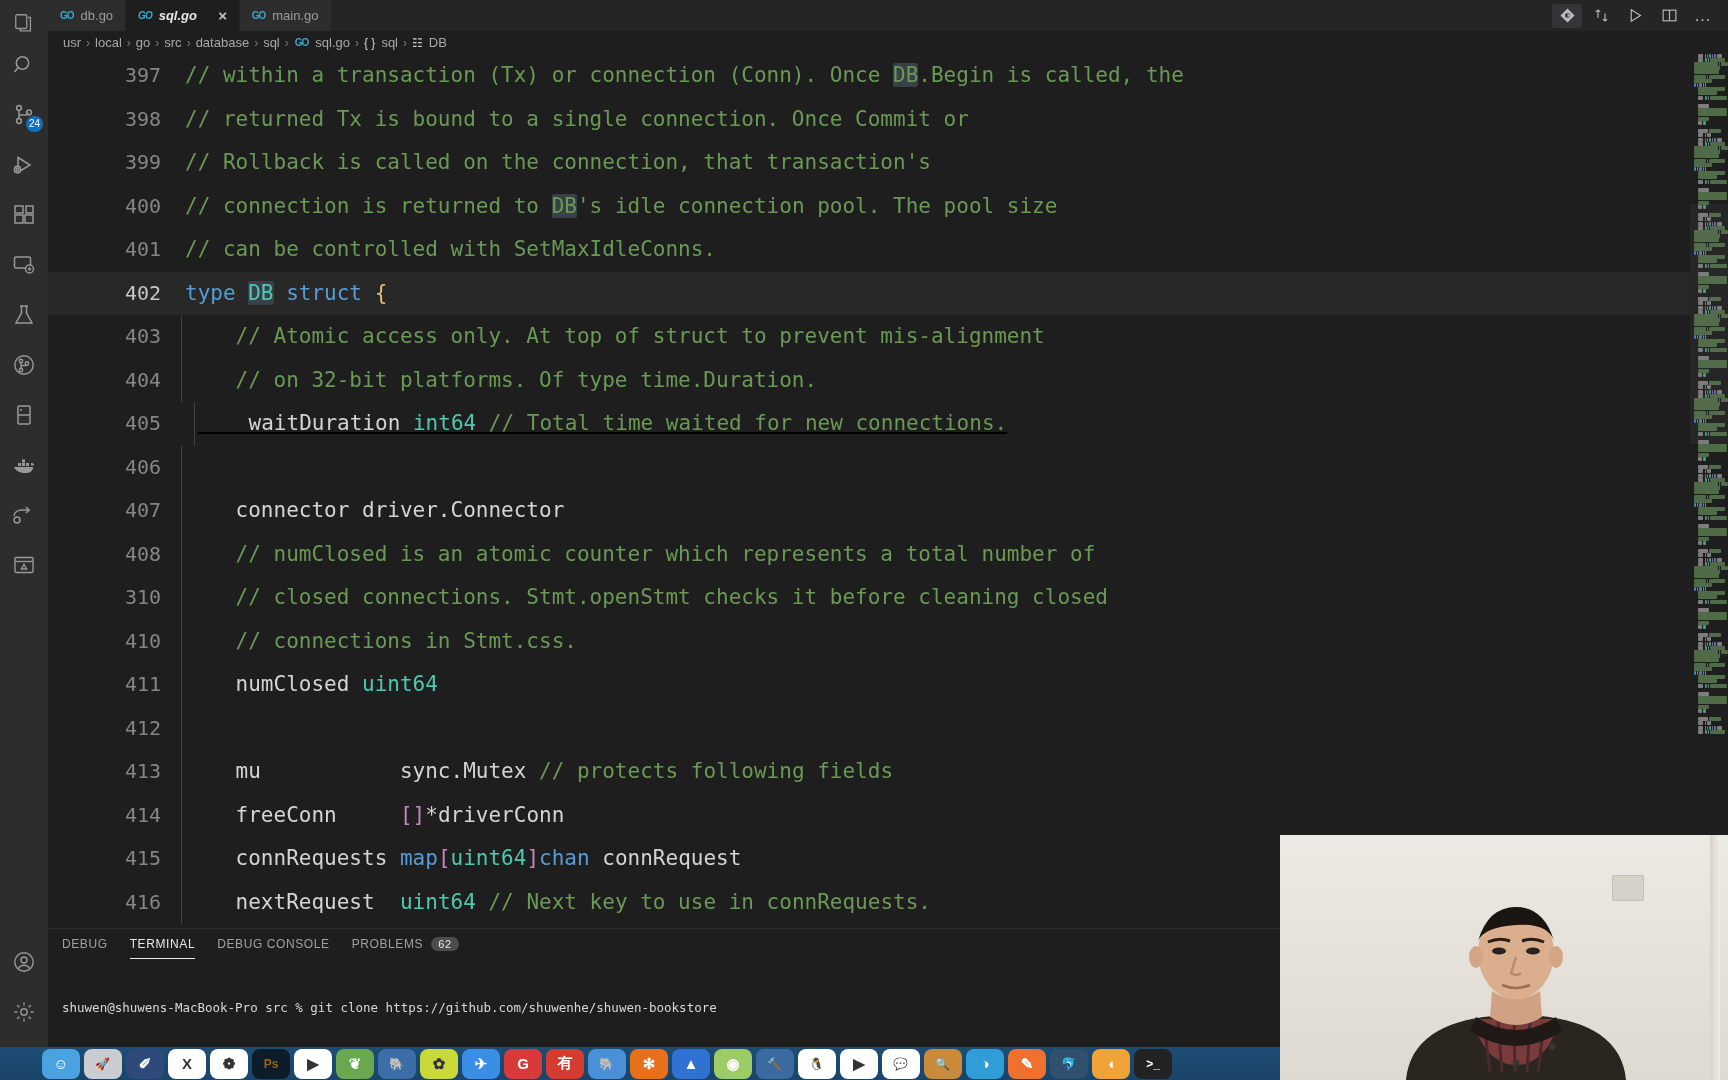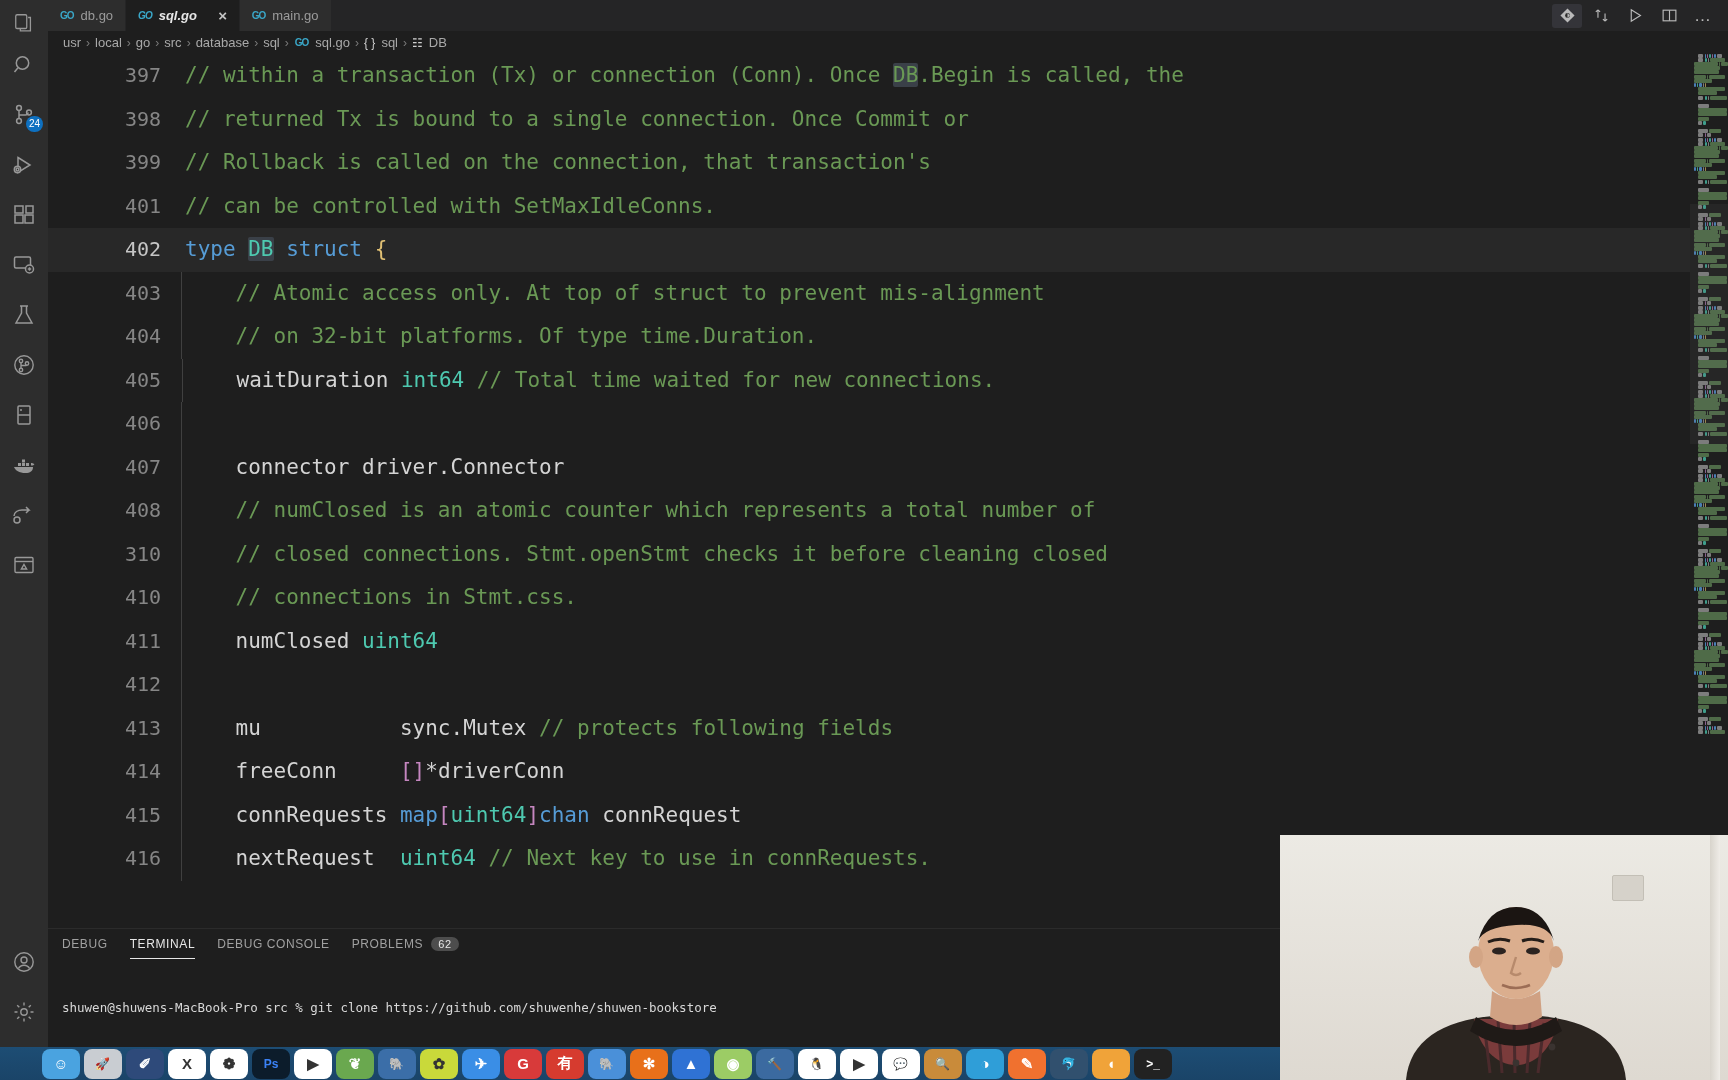--- a/index.html
+++ b/index.html
@@ -304,25 +304,26 @@
     <span class="bc-sep">›</span>
     <span class="bc-sym">☷</span>
     <span class="bc">DB</span>
   </div>
 
   <div class="editor">
     <div class="code" id="code-root">
         <div class="ln-row"><div class="ln-num">397</div><div class="ln-txt"><span class="cmt">// within a transaction (Tx) or connection (Conn). Once </span><span class="cmt hl">DB</span><span class="cmt">.Begin is called, the</span></div></div>
         <div class="ln-row"><div class="ln-num">398</div><div class="ln-txt"><span class="cmt">// returned Tx is bound to a single connection. Once Commit or</span></div></div>
         <div class="ln-row"><div class="ln-num">399</div><div class="ln-txt"><span class="cmt">// Rollback is called on the connection, that transaction's</span></div></div>
+        <div class="ln-row"><div class="ln-num">400</div><div class="ln-txt"><span class="cmt">// connection is returned to </span><span class="cmt hl">DB</span><span class="cmt">'s idle connection pool. The pool size</span></div></div>
         <div class="ln-row"><div class="ln-num">401</div><div class="ln-txt"><span class="cmt">// can be controlled with SetMaxIdleConns.</span></div></div>
         <div class="ln-row curline"><div class="ln-num cur">402</div><div class="ln-txt"><span class="kw">type </span><span class="typ hl">DB</span><span class="kw"> struct</span><span class="id"> </span><span class="br">{</span></div></div>
         <div class="ln-row"><div class="ln-num">403</div><div class="ln-txt ind-guide" style="margin-left: 0px;">    <span class="cmt">// Atomic access only. At top of struct to prevent mis-alignment</span></div></div>
         <div class="ln-row"><div class="ln-num">404</div><div class="ln-txt ind-guide" style="margin-left: 0px;">    <span class="cmt">// on 32-bit platforms. Of type time.Duration.</span></div></div>
-        <div class="ln-row"><div class="ln-num">405</div><div class="ln-txt ind-guide" style="margin-left: 1px;">    <span class="id">waitDuration </span><span class="typ">int64</span><span class="id"> </span><span class="cmt">// Total time waited for new connections.</span></div></div>
+        <div class="ln-row"><div class="ln-num">405</div><div class="ln-txt ind-guide" style="margin-left: 13px; text-decoration: underline;">    <span class="id">waitDuration </span><span class="typ">int64</span><span class="id"> </span><span class="cmt">// Total time waited for new connections.</span></div></div>
         <div class="ln-row"><div class="ln-num">406</div><div class="ln-txt ind-guide" style="margin-left: 0px;">    </div></div>
         <div class="ln-row"><div class="ln-num">407</div><div class="ln-txt ind-guide" style="margin-left: 0px;">    <span class="id">connector driver.Connector</span></div></div>
         <div class="ln-row"><div class="ln-num">408</div><div class="ln-txt ind-guide" style="margin-left: 0px;">    <span class="cmt">// numClosed is an atomic counter which represents a total number of</span></div></div>
         <div class="ln-row"><div class="ln-num">310</div><div class="ln-txt ind-guide" style="margin-left: 0px;">    <span class="cmt">// closed connections. Stmt.openStmt checks it before cleaning closed</span></div></div>
         <div class="ln-row"><div class="ln-num">410</div><div class="ln-txt ind-guide" style="margin-left: 0px;">    <span class="cmt">// connections in Stmt.css.</span></div></div>
         <div class="ln-row"><div class="ln-num">411</div><div class="ln-txt ind-guide" style="margin-left: 0px;">    <span class="id">numClosed </span><span class="typ">uint64</span></div></div>
         <div class="ln-row"><div class="ln-num">412</div><div class="ln-txt ind-guide" style="margin-left: 0px;">    </div></div>
         <div class="ln-row"><div class="ln-num">413</div><div class="ln-txt ind-guide" style="margin-left: 0px;">    <span class="id">mu           sync.Mutex </span><span class="cmt">// protects following fields</span></div></div>
         <div class="ln-row"><div class="ln-num">414</div><div class="ln-txt ind-guide" style="margin-left: 0px;">    <span class="id">freeConn     </span><span class="pnk">[]</span><span class="id">*driverConn</span></div></div>
         <div class="ln-row"><div class="ln-num">415</div><div class="ln-txt ind-guide" style="margin-left: 0px;">    <span class="id">connRequests </span><span class="kw">map</span><span class="pnk">[</span><span class="typ">uint64</span><span class="pnk">]</span><span class="kw">chan</span><span class="id"> connRequest</span></div></div>
@@ -716,21 +717,21 @@
       </div>
       <div class="dock-ico" title="Sketch" style="background: rgb(46, 74, 122); color: rgb(255, 255, 255);">
         <span style="font-size: 15px;">✐</span>
       </div>
       <div class="dock-ico" title="Excel" style="background: rgb(255, 255, 255); color: rgb(51, 51, 51);">
         <span style="font-size: 15px;">X</span>
       </div>
       <div class="dock-ico" title="WPS" style="background: rgb(255, 255, 255); color: rgb(51, 51, 51);">
         <span style="font-size: 15px;">❁</span>
       </div>
-      <div class="dock-ico" title="Photoshop" style="background: rgb(12, 28, 43); color: #3b82f6;">
+      <div class="dock-ico" title="Photoshop" style="background: rgb(12, 28, 43); color: #a16207;">
         <span style="font-size: 12px;">Ps</span>
       </div>
       <div class="dock-ico" title="Youku" style="background: rgb(255, 255, 255); color: rgb(51, 51, 51);">
         <span style="font-size: 15px;">▶</span>
       </div>
       <div class="dock-ico" title="Tulip" style="background: rgb(106, 168, 79); color: rgb(255, 255, 255);">
         <span style="font-size: 15px;">❦</span>
       </div>
       <div class="dock-ico" title="Postgres" style="background: rgb(59, 110, 168); color: rgb(255, 255, 255);">
         <span style="font-size: 12px;">🐘</span>

